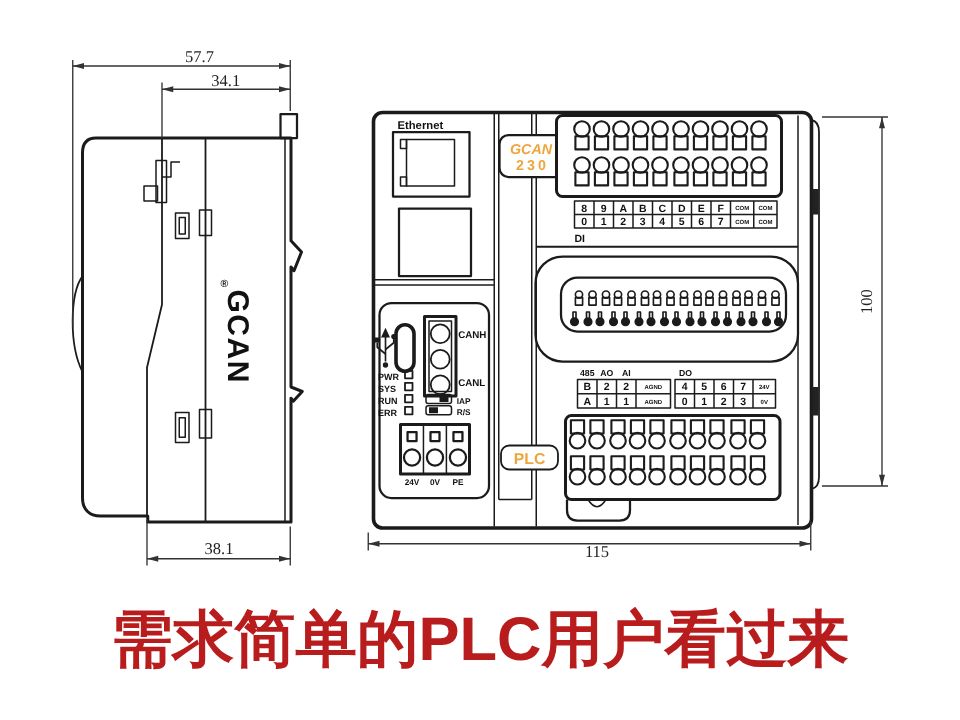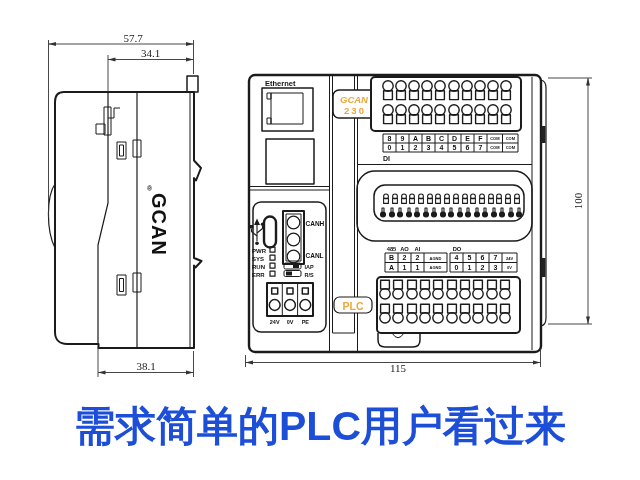--- a/index.html
+++ b/index.html
@@ -14,21 +14,21 @@
   .w2{stroke-width:2;}
   .w25{stroke-width:2.4;}
   .dimln{stroke:#333;stroke-width:0.9;fill:none;}
   .dimar{fill:#333;stroke:none;}
   text{user-select:none;}
   .dim{font-family:"Liberation Serif",serif;font-size:11px;fill:#222;}
   .b{font-family:"Liberation Sans",sans-serif;font-weight:bold;fill:#111;}
   .orange{fill:#EDA63E;}
   .mid{text-anchor:middle;}
   #banner{position:absolute;left:0;top:399px;width:640px;height:54px;line-height:54px;
-          text-align:center;font-size:41px;font-weight:900;color:#1d4ed8;
+          text-align:center;font-size:41px;font-weight:900;color:#b91c1c;
           font-family:"Liberation Sans",sans-serif;white-space:nowrap;}
 </style>
 </head>
 <body>
 
 <div id="stage">
 <svg width="640" height="480" viewBox="0 0 640 480">
   <defs>
     <g id="sA">
           <circle cx="0" cy="-8" r="5.2"></circle>

